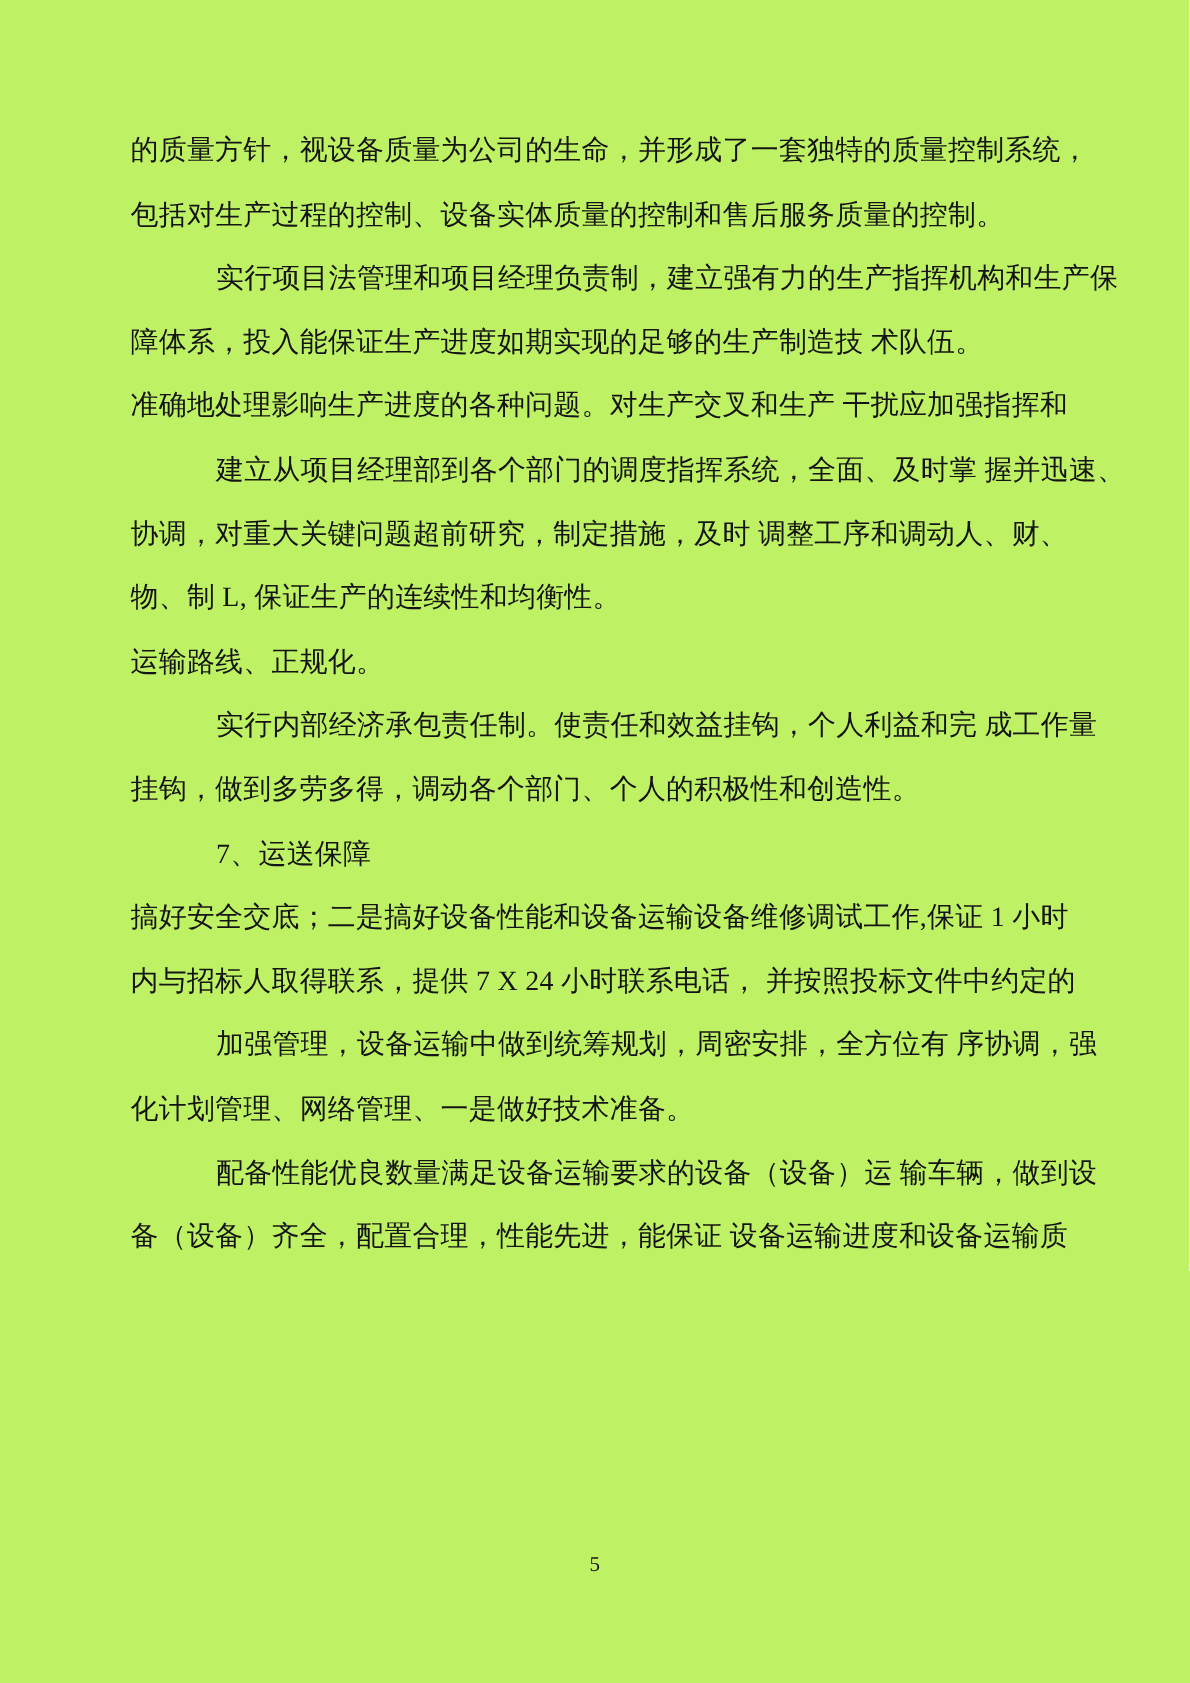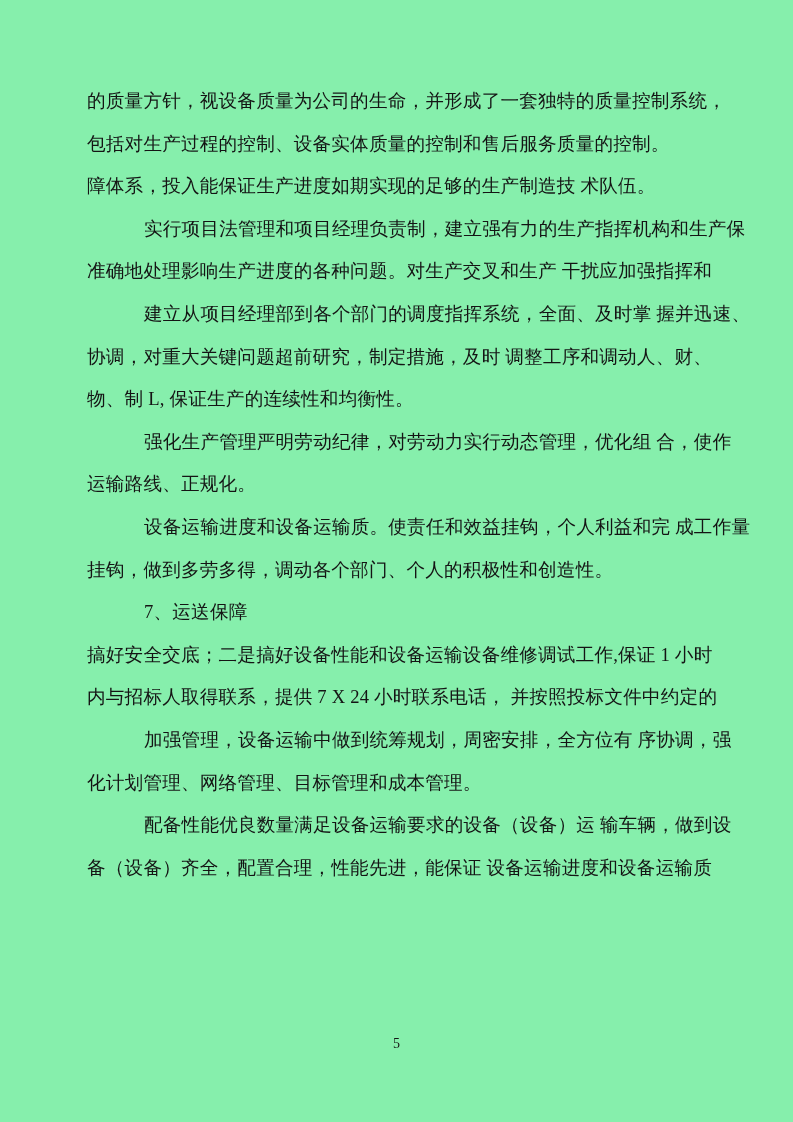--- a/index.html
+++ b/index.html
@@ -4,21 +4,21 @@
 <style>
   html, body {
     margin: 0;
     padding: 0;
     background: #ffffff;
   }
   .page {
     position: relative;
     width: 793px;
     height: 1122px;
-    background: #86efac;
+    background: #bef264;
     overflow: hidden;
     font-family: "Liberation Serif", "DejaVu Serif", serif;
     color: #141414;
   }
   .content {
     position: absolute;
     left: 87px;
     top: 80px;
     width: 640px;
   }
@@ -44,35 +44,34 @@
     color: #141414;
   }
 </style>
 </head>
 <body>
 
 <div class="page">
   <div class="content" id="content">
       <div class="line">的质量方针，视设备质量为公司的生命，并形成了一套独特的质量控制系统，</div>
       <div class="line">包括对生产过程的控制、设备实体质量的控制和售后服务质量的控制。</div>
+      <div class="line indent">实行项目法管理和项目经理负责制，建立强有力的生产指挥机构和生产保</div>
       <div class="line">障体系，投入能保证生产进度如期实现的足够的生产制造技 术队伍。</div>
-      <div class="line indent">实行项目法管理和项目经理负责制，建立强有力的生产指挥机构和生产保</div>
       <div class="line">准确地处理影响生产进度的各种问题。对生产交叉和生产 干扰应加强指挥和</div>
       <div class="line indent">建立从项目经理部到各个部门的调度指挥系统，全面、及时掌 握并迅速、</div>
       <div class="line">协调，对重大关键问题超前研究，制定措施，及时 调整工序和调动人、财、</div>
       <div class="line">物、制 L, 保证生产的连续性和均衡性。</div>
-      <div class="line indent">强化生产管理严明劳动纪律，对劳动力实行动态管理，优化组 合，使作</div>
       <div class="line">运输路线、正规化。</div>
-      <div class="line indent">设备运输进度和设备运输质。使责任和效益挂钩，个人利益和完 成工作量</div>
+      <div class="line indent">实行内部经济承包责任制。使责任和效益挂钩，个人利益和完 成工作量</div>
       <div class="line">挂钩，做到多劳多得，调动各个部门、个人的积极性和创造性。</div>
       <div class="line indent">7、运送保障</div>
       <div class="line">搞好安全交底；二是搞好设备性能和设备运输设备维修调试工作,保证 1 小时</div>
       <div class="line">内与招标人取得联系，提供 7 X 24 小时联系电话， 并按照投标文件中约定的</div>
       <div class="line indent">加强管理，设备运输中做到统筹规划，周密安排，全方位有 序协调，强</div>
-      <div class="line">化计划管理、网络管理、目标管理和成本管理。</div>
+      <div class="line">化计划管理、网络管理、一是做好技术准备。</div>
       <div class="line indent">配备性能优良数量满足设备运输要求的设备（设备）运 输车辆，做到设</div>
       <div class="line">备（设备）齐全，配置合理，性能先进，能保证 设备运输进度和设备运输质</div>
     </div>
 
   <div class="footer">
     <span class="pageno">5</span>
   </div>
 </div>
 
 </body></html>

